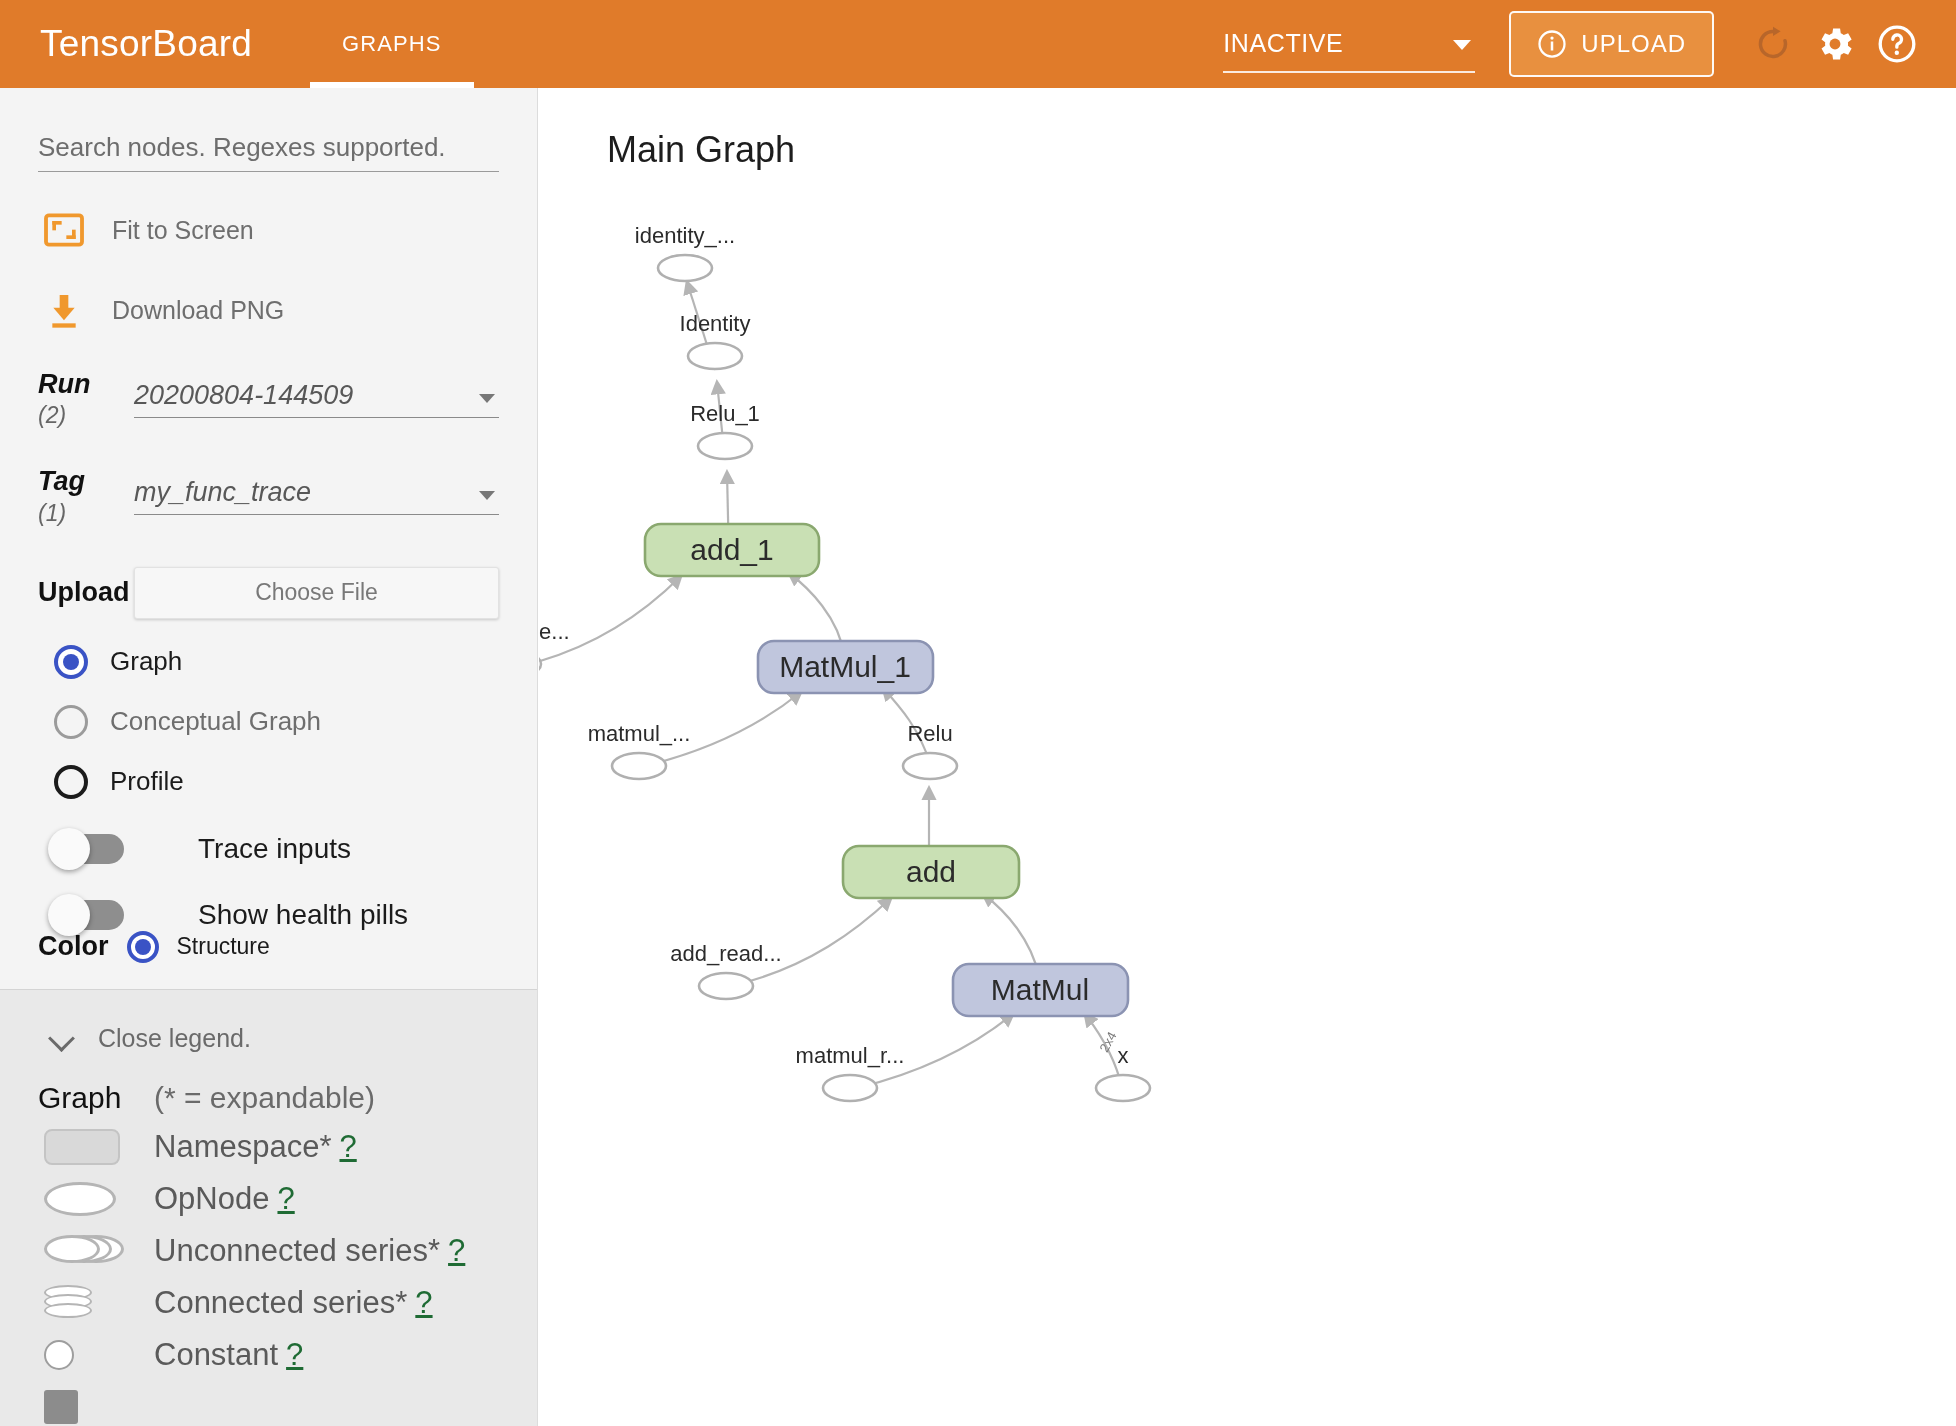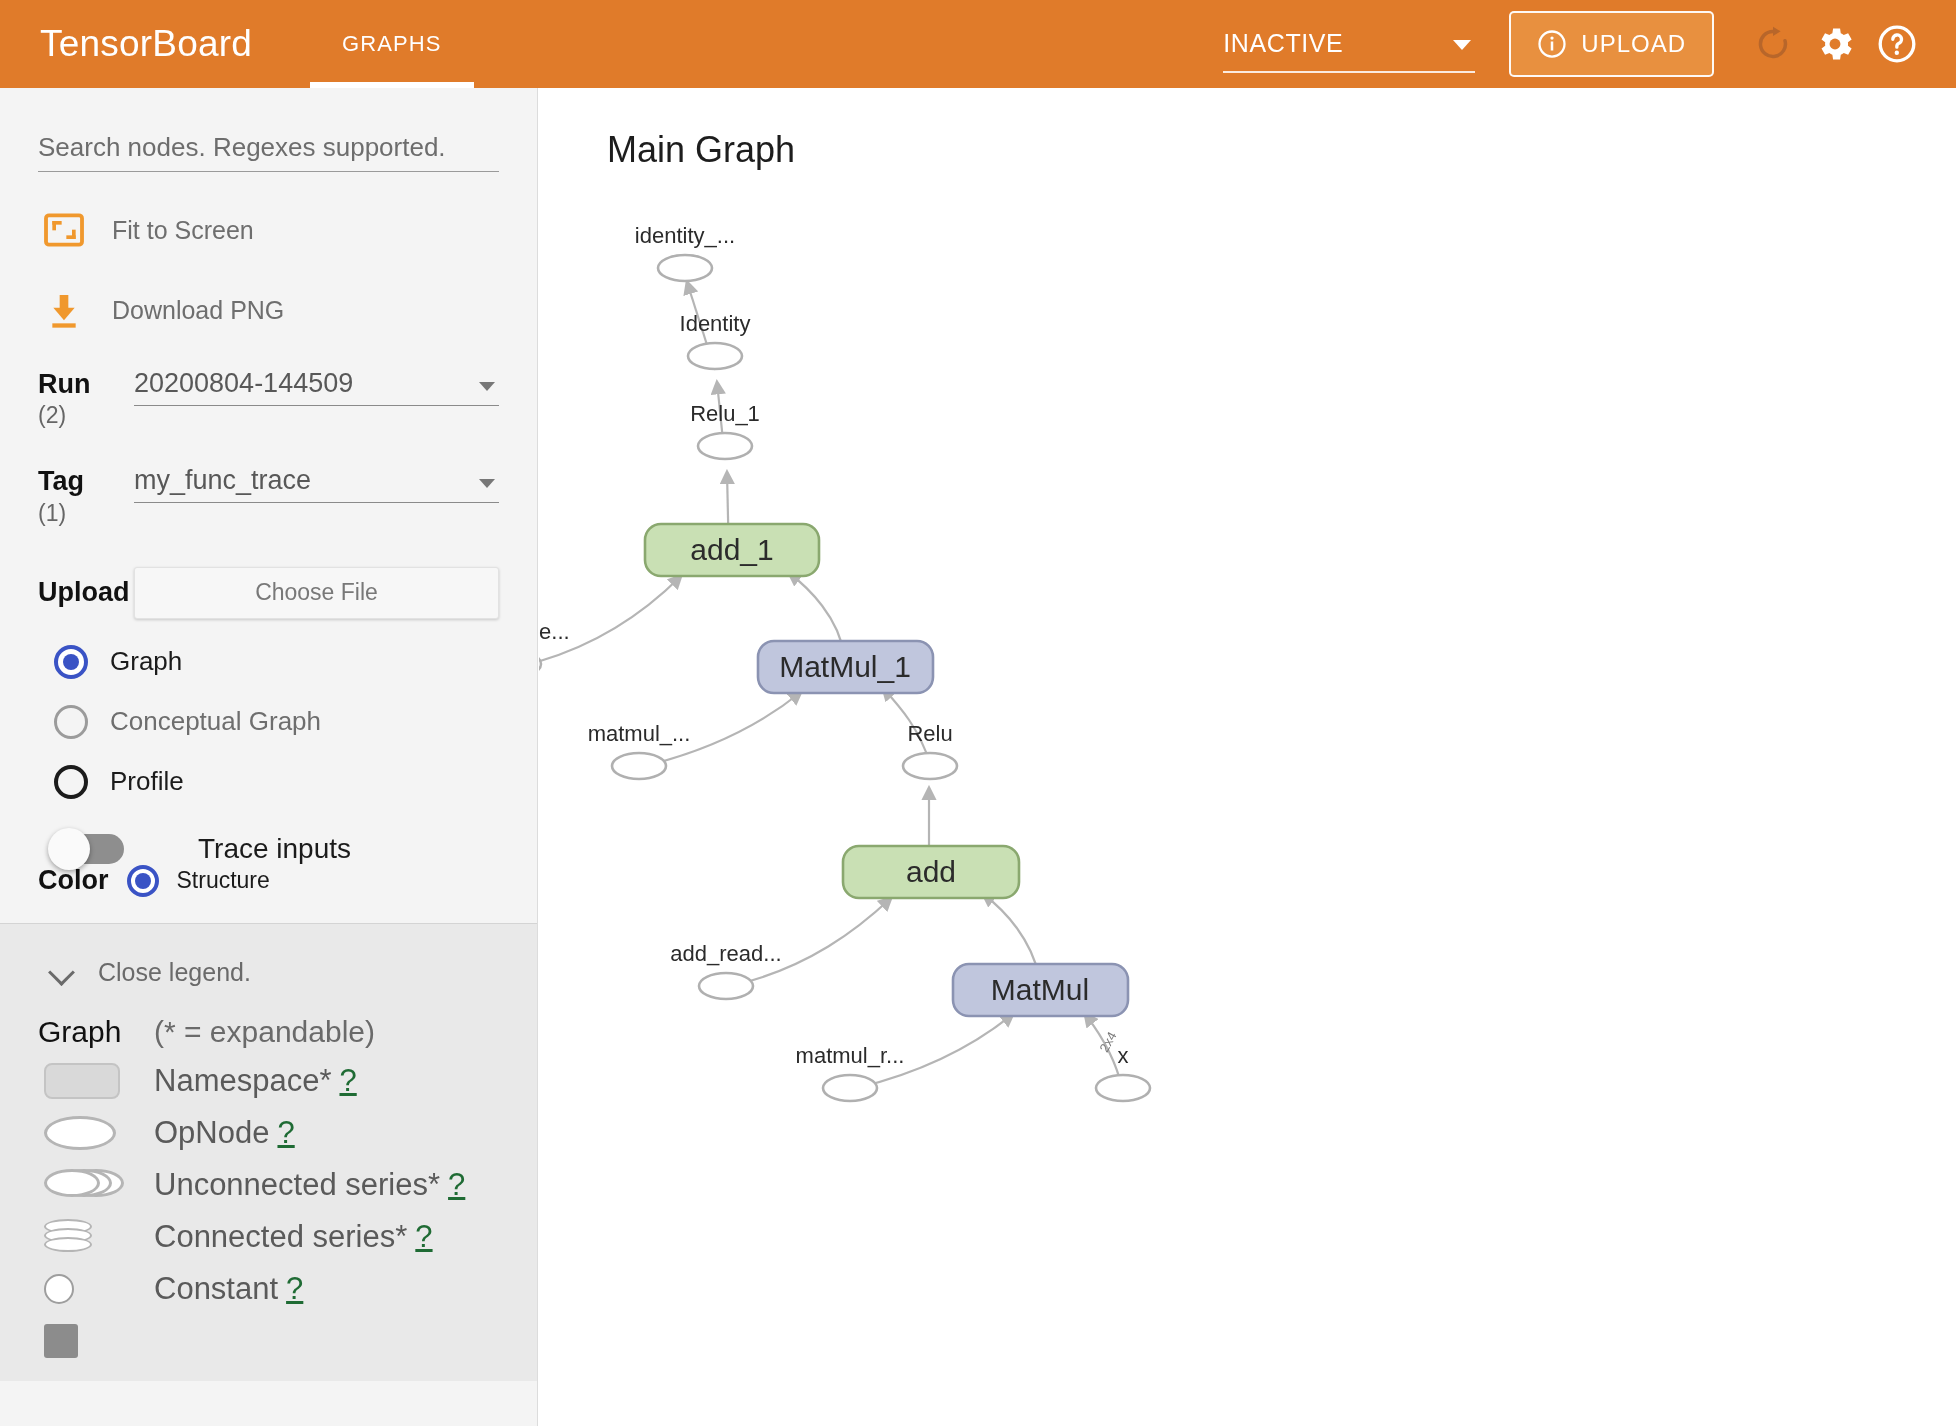--- a/index.html
+++ b/index.html
@@ -140,22 +140,23 @@
   }
   .action-icon {
     width: 52px; height: 44px;
     display: flex; align-items: center; justify-content: center;
     margin-right: 22px;
   }
   .action-label { font-size: 25px; color: #6e6e6e; }
 
   .field-row {
     display: flex;
-    align-items: flex-start;
+    align-items: center;
     margin-top: 34px;
+    font-style: italic;
   }
   .field-label-col { width: 96px; flex: 0 0 96px; padding-top: 4px; }
   .field-label { font-size: 27px; color: #111; font-weight: 700; line-height: 1.05; }
   .field-count { font-size: 23px; color: #666; margin-top: 4px; }
   .field-select {
     flex: 1 1 auto;
     position: relative;
     border-bottom: 1px solid #8a8a8a;
     padding-bottom: 6px;
     cursor: pointer;
@@ -525,20 +526,26 @@
           <span class="radio-label">Profile</span>
         </div>
 
         <div class="toggle-row">
           <span class="toggle">
             <span class="knob"></span>
           </span>
           <span class="toggle-label">Trace inputs</span>
         </div>
 
+        <div class="toggle-row">
+          <span class="toggle">
+            <span class="knob"></span>
+          </span>
+          <span class="toggle-label">Show health pills</span>
+        </div>
 
         <div class="color-row">
           <span class="color-label">Color</span>
           <span class="radio checked" style="margin-left:0;margin-right:0;width:32px;height:32px;flex:0 0 32px;"></span>
           <span class="color-radio-label">Structure</span>
         </div>
       </div>
 
       <div class="sidebar-divider"></div>
 

